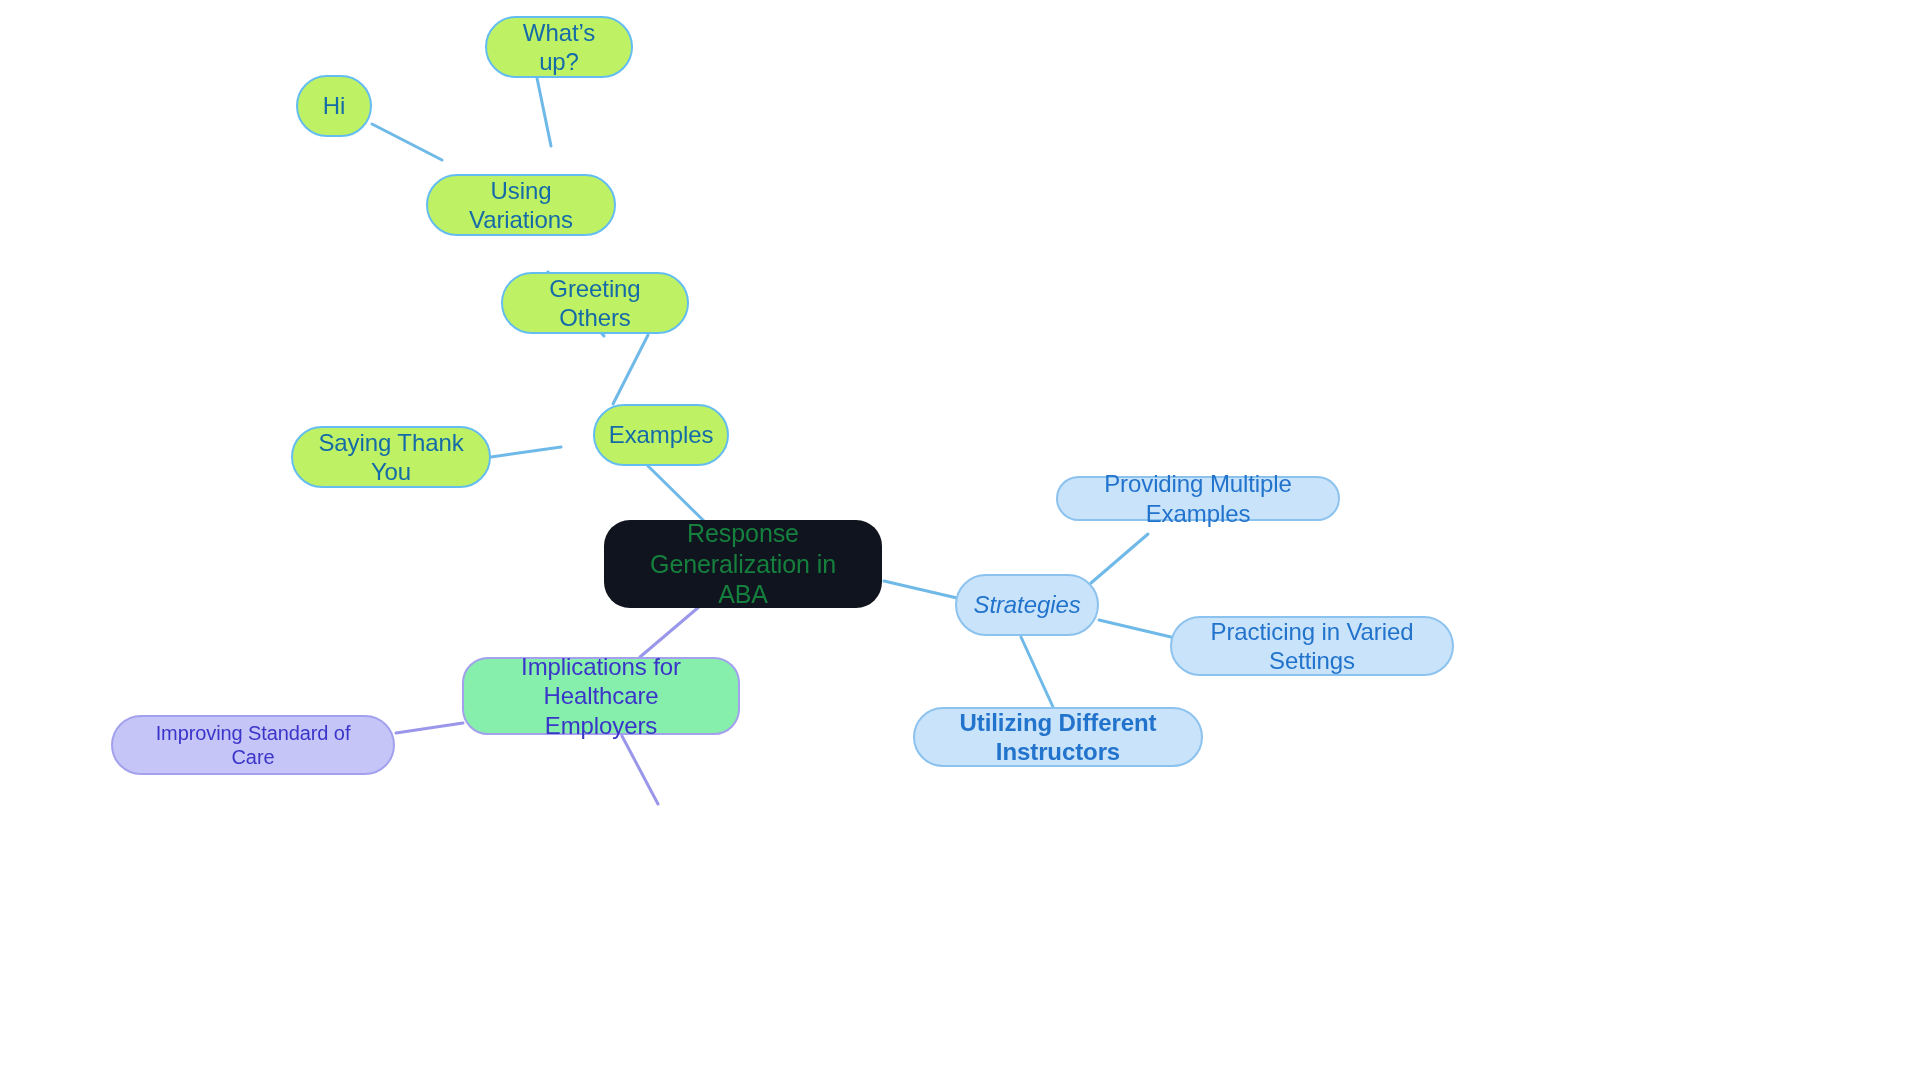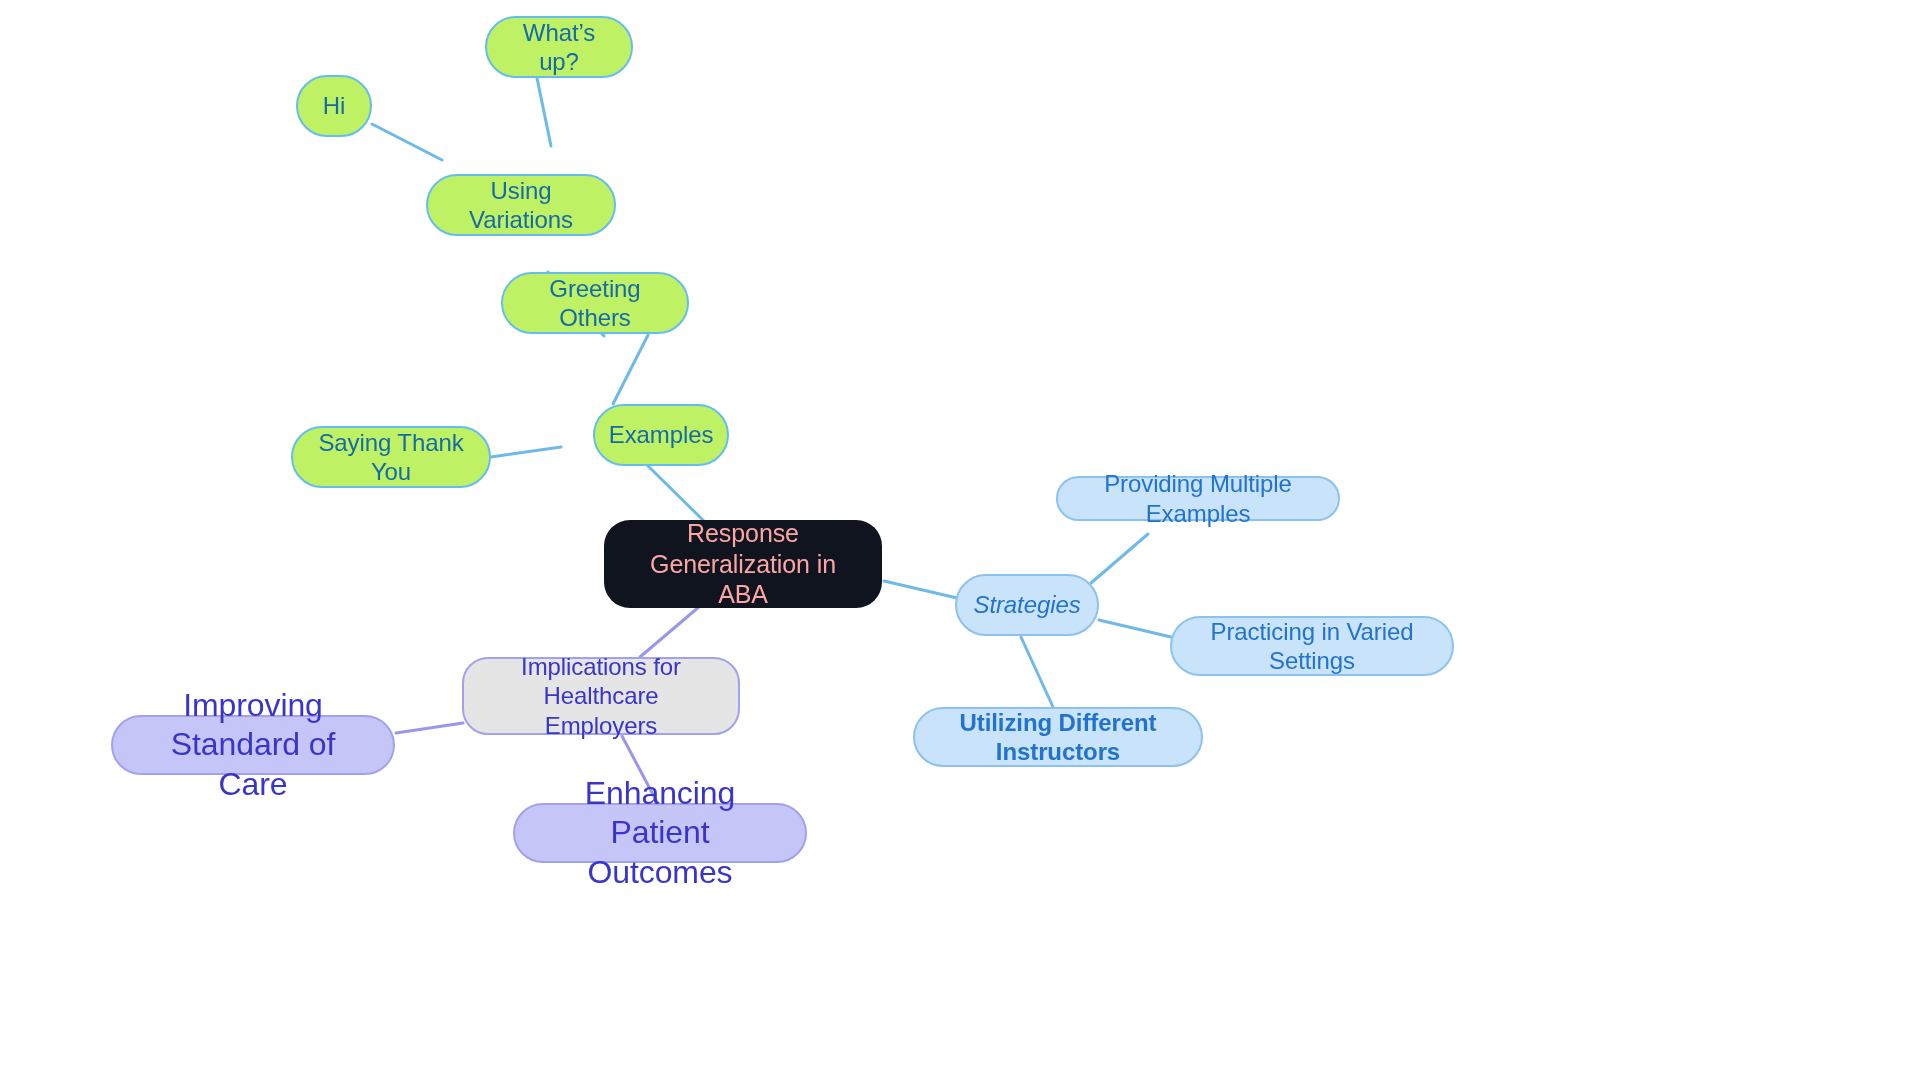--- a/index.html
+++ b/index.html
@@ -34,21 +34,21 @@
     display: flex;
     align-items: center;
     justify-content: center;
     text-align: center;
     line-height: 1.22;
     white-space: pre-line;
     letter-spacing: -0.1px;
   }
   .node-root {
     background: #10141e;
-    color: #fca5a5;
+    color: #15803d;
     border: none;
     border-radius: 26px;
     font-size: 25px;
     padding: 0 22px;
   }
   .node-branch-blue {
     background: #bef264;
     border: 2px solid #64bdf0;
     color: #156ba8;
     border-radius: 40px;
@@ -57,33 +57,33 @@
   }
   .node-leaf-blue {
     background: #c9e3fb;
     border: 2px solid #8cc2ee;
     color: #2273cc;
     border-radius: 40px;
     font-size: 24px;
     padding: 0 20px;
   }
   .node-branch-purple {
-    background: #e5e5e5;
+    background: #86efac;
     border: 2px solid #a3a1ee;
     color: #3a35c9;
     border-radius: 26px;
     font-size: 24px;
     padding: 0 15px;
   }
   .node-leaf-purple {
     background: #c6c5f7;
     border: 2px solid #a3a1ee;
     color: #3a35c9;
     border-radius: 40px;
-    font-size: 32px;
+    font-size: 20px;
     padding: 0 20px;
   }
   .node-pill-square {
     border-radius: 32px;
   }
 </style>
 </head>
 <body>
 
 <div id="canvas">
@@ -125,15 +125,14 @@
 
   <div class="node node-leaf-blue" style="width: 284px; height: 60px; left: 1170px; top: 616px;">Practicing in Varied Settings</div>
 
   <div class="node node-leaf-blue" style="width: 290px; height: 60px; left: 913px; top: 707px; font-weight: bold;">Utilizing Different Instructors</div>
 
   <div class="node node-branch-purple" style="width: 278px; height: 78px; left: 462px; top: 657px;">Implications for Healthcare
 Employers</div>
 
   <div class="node node-leaf-purple" style="width: 284px; height: 60px; left: 111px; top: 715px;">Improving Standard of Care</div>
 
-  <div class="node node-leaf-purple" style="width: 294px; height: 60px; left: 513px; top: 803px;">Enhancing Patient Outcomes</div>
 
 </div>
 
 </body></html>

